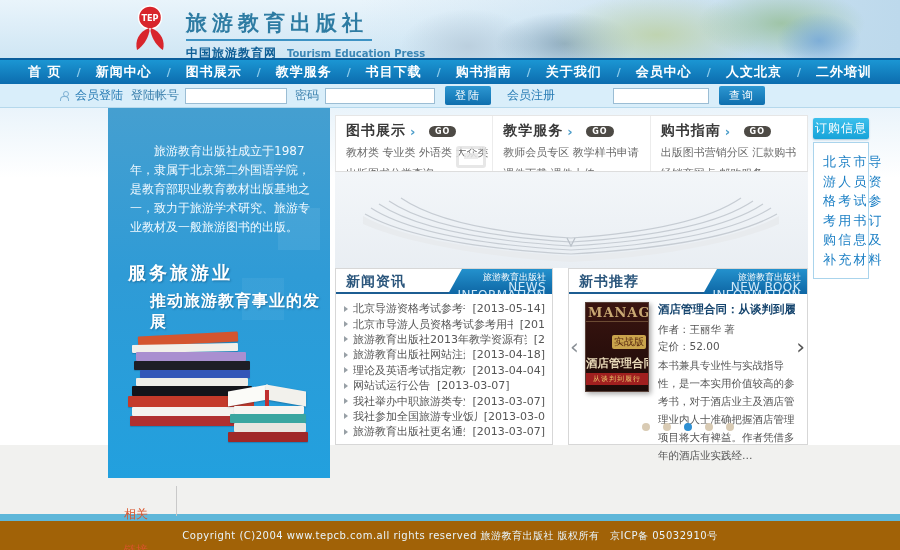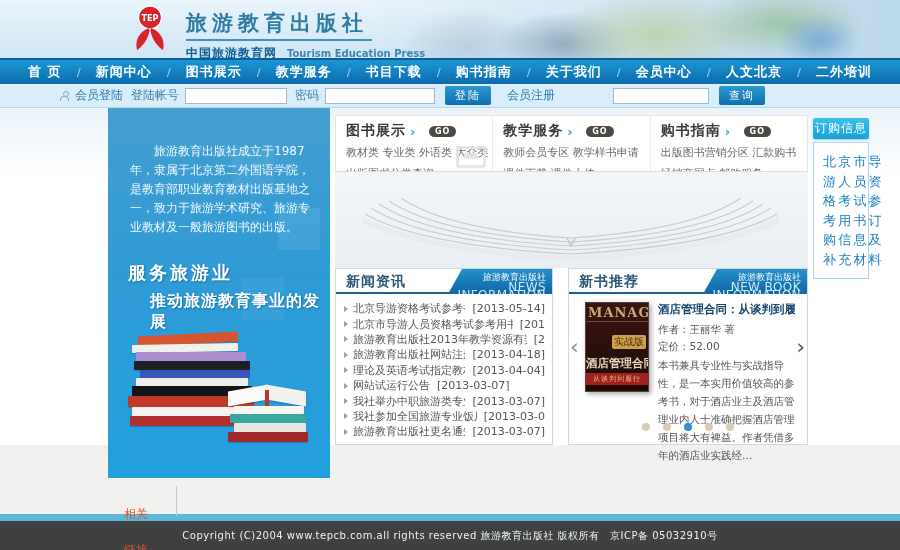--- a/index.html
+++ b/index.html
@@ -135,21 +135,21 @@
   
   .rightside { position:absolute; left:813px; top:10px; width:56px; }
   .order-head { height:21px; background:linear-gradient(180deg,#3cc0ec,#17a3d9); color:#fff; font-size:12px;
     text-align:center; line-height:21px; letter-spacing:1px; border-radius:2px; cursor:pointer; box-shadow:0 1px 2px rgba(0,80,130,.3); }
   .order-body { margin-top:3px; background:#fff; border:1px solid #aad4ec; padding:9px 0 9px 9px; cursor:pointer;
     background-image:linear-gradient(rgba(190,225,245,.35),rgba(190,225,245,.35)); background-size:26px 26px; background-position:58px 96px; background-repeat:no-repeat; }
   .order-txt { width:62px; color:#1b7fc4; font-size:13px; line-height:19.5px; letter-spacing:2.2px; }
 
   
   .cyan-strip { height:7px; background:#5fb7d9; }
-  .footer { height:29px; background:#404040; text-align:center; }
+  .footer { height:29px; background:#a16207; text-align:center; }
   .footer span { display:inline-block; margin-top:8px; color:#e8f4fb; font-size:10px; letter-spacing:.5px; }
 </style>
 </head>
 <body>
 
 <div class="page">
 
   <div class="header">
     <div class="scenic"></div>
     <div class="logo">

